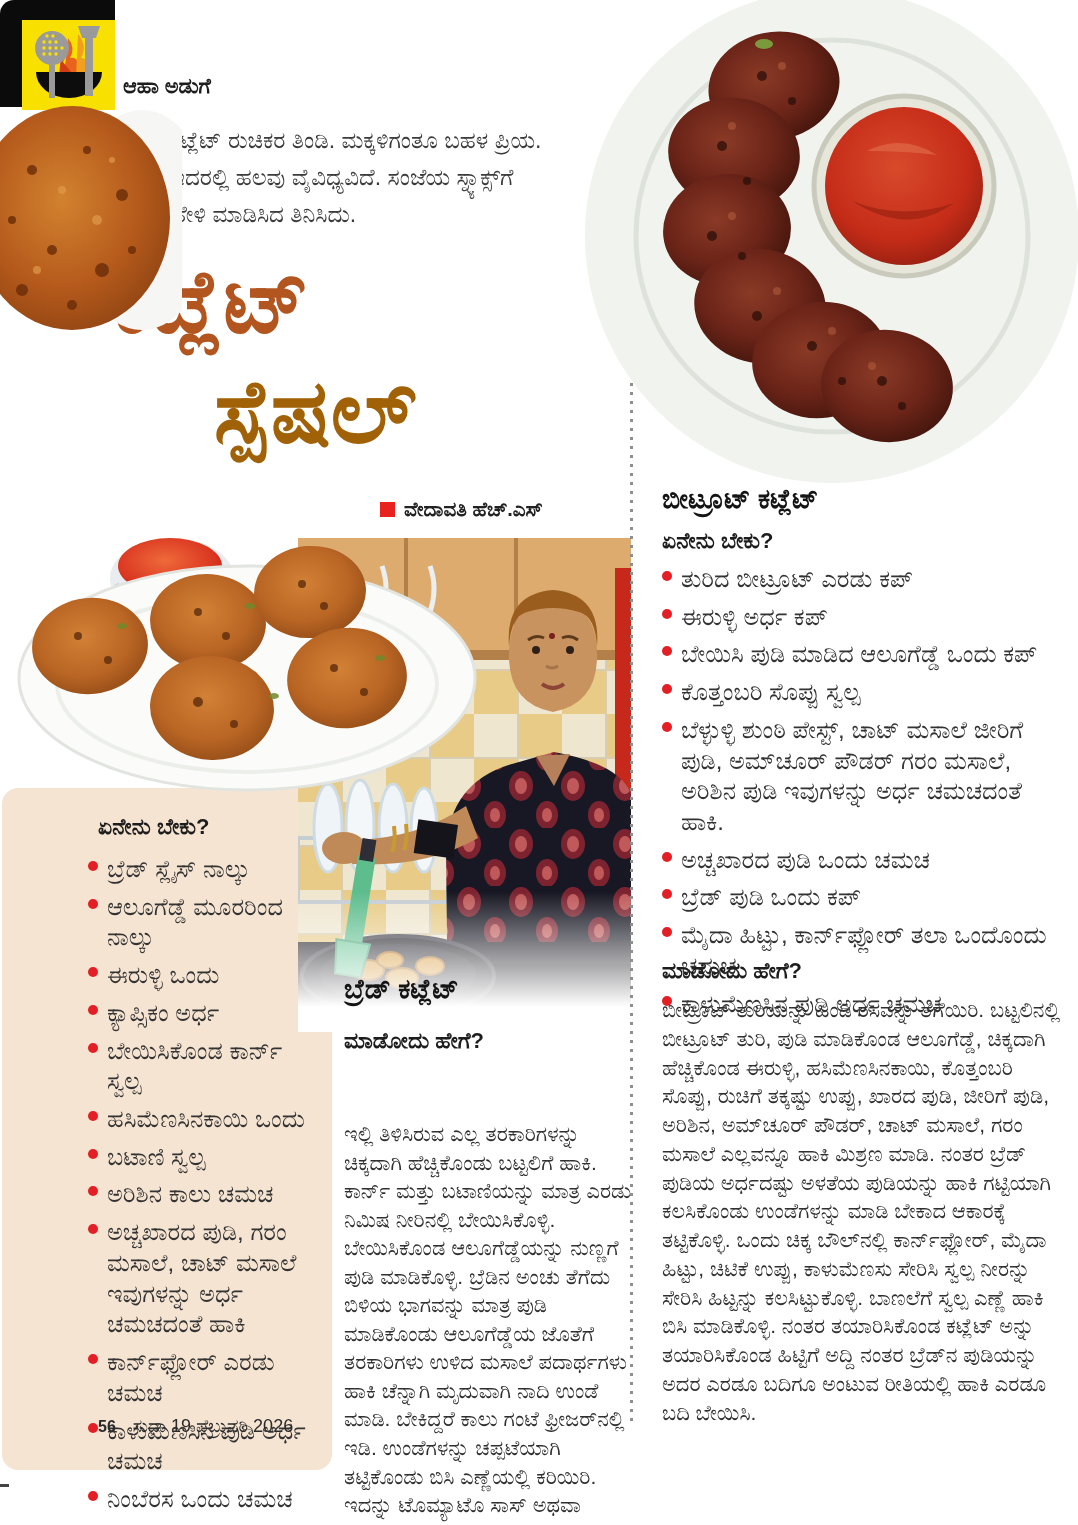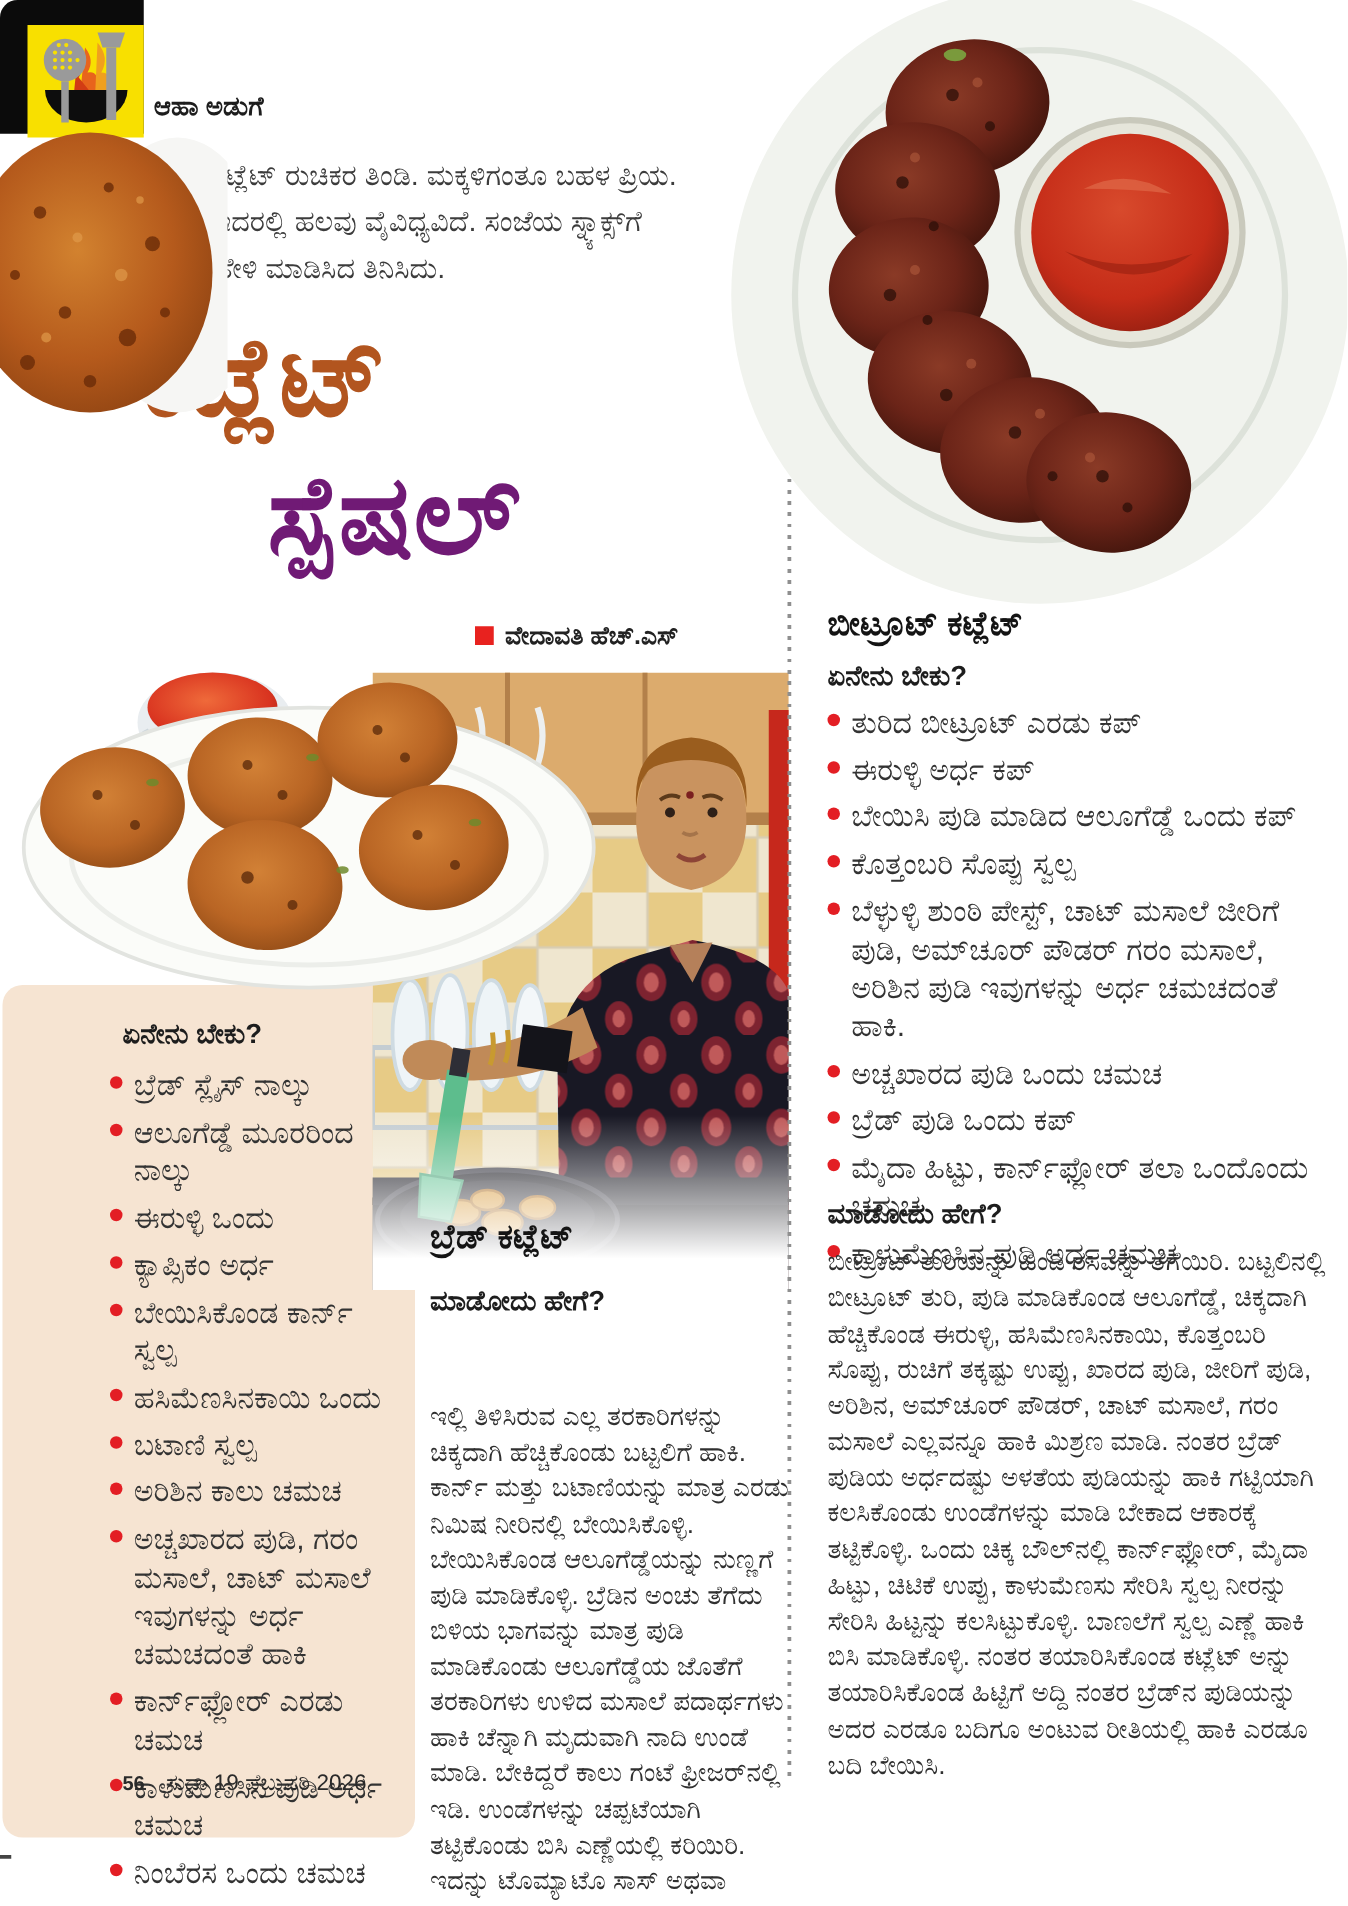--- a/index.html
+++ b/index.html
@@ -7,21 +7,21 @@
     position:relative;width:1078px;height:1525px;overflow:hidden;background:#ffffff;
     font-family:"Liberation Sans","DejaVu Sans",sans-serif;color:#2e2e2e;border-radius:14px;
   }
   
   .corner-block{position:absolute;left:0;top:0;width:115px;height:107px;background:#0b0b0b;}
   .logo-box{position:absolute;left:22px;top:20px;width:93px;height:90px;background:#f8e000;}
   .section-label{position:absolute;left:123px;top:74px;font-size:21px;font-weight:bold;color:#1d1d1d;}
   
   .intro{position:absolute;left:170px;top:122px;width:384px;font-size:23px;line-height:1.6;color:#3c3c3c;}
   .title-word1{position:absolute;left:112px;top:256px;font-size:88px;line-height:1.05;font-weight:bold;color:#b2551f;}
-  .title-word2{position:absolute;left:214px;top:366px;font-size:88px;line-height:1.05;font-weight:bold;color:#701a75;}
+  .title-word2{position:absolute;left:214px;top:366px;font-size:88px;line-height:1.05;font-weight:bold;color:#a16207;}
   .byline{position:absolute;left:380px;top:498px;width:252px;text-align:left;font-size:20px;font-weight:bold;color:#222;}
   .byline-square{display:inline-block;width:15px;height:15px;background:#e8221f;margin-right:9px;vertical-align:-1px;}
   
   .dotted-sep{position:absolute;left:630px;top:383px;width:3px;height:1038px;z-index:6;
     background-image:repeating-linear-gradient(to bottom,#8f8f8f 0 3px,transparent 3px 9px);}
   
   .photo{position:absolute;}
   .cutlet-closeup{left:-8px;top:100px;z-index:2;}
   .plate-top{left:582px;top:-14px;z-index:1;}
   .plate-mid{left:12px;top:526px;z-index:4;}

